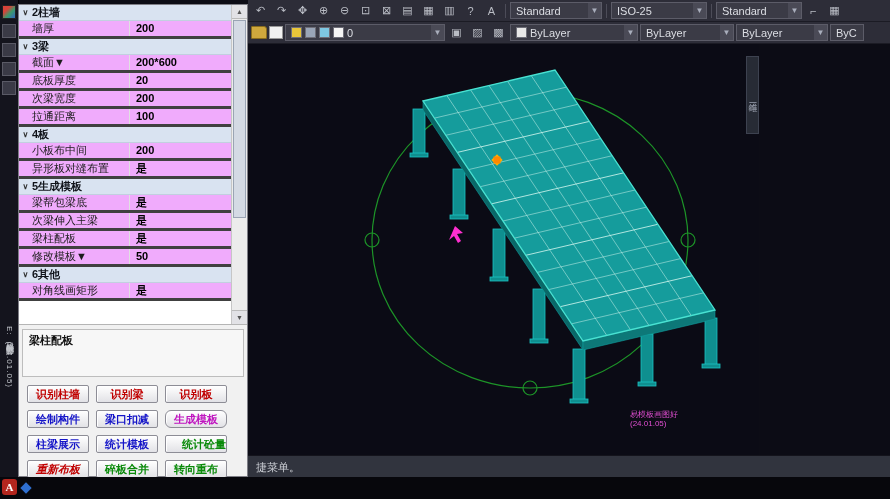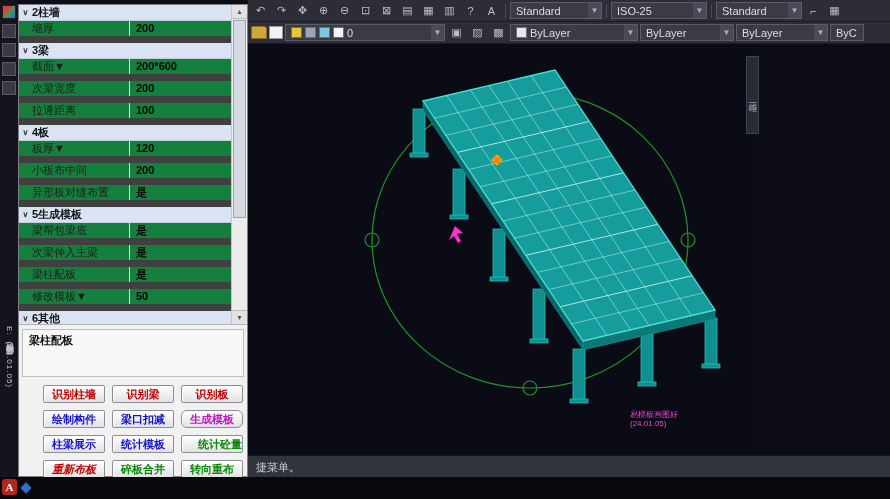--- a/index.html
+++ b/index.html
@@ -9,33 +9,33 @@
   
   #left-strip{position:absolute;left:0;top:0;width:18px;height:499px;background:#14141d;border-right:1px solid #000;}
   .stool{width:12px;height:12px;margin:5px auto 0;background:#3a3a46;border:1px solid #5a5a66;}
   .stool.app{background:linear-gradient(135deg,#d8433a 30%,#3a9a6b 60%,#3566c4);border-color:#222;}
   .vtext{position:absolute;left:3px;top:326px;writing-mode:vertical-rl;font-size:8px;color:#c5c8ce;letter-spacing:1px;}
 
   
   #palette{position:absolute;left:18px;top:4px;width:230px;height:473px;background:#f1f1f1;
            border:1px solid #7e7e86;box-sizing:border-box;font-size:11px;}
   #prop-grid{position:relative;height:319px;background:#fff;border-bottom:1px solid #b5b5b5;overflow:hidden;}
-  .prow{display:flex;align-items:center;width:212px;height:15px;line-height:15px;border-bottom:7px solid #404040;background:#15803d;}
+  .prow{display:flex;align-items:center;width:212px;height:15px;line-height:15px;border-bottom:3px solid #404040;background:#f0abfc;}
   .prow.cat{background:#d9e3f1;border-bottom:1px solid #c2cfe0;font-weight:bold;}
   .chev{width:13px;text-align:center;font-size:8px;color:#333;}
   .clabel{color:#10131a;}
   .pname{padding-left:13px;width:97px;color:#1c1c1c;white-space:nowrap;overflow:hidden;}
   .pval{border-left:1px solid #e0e0e0;padding-left:6px;flex:1;font-weight:bold;color:#000;white-space:nowrap;overflow:hidden;}
   .sb{position:absolute;right:0;top:0;width:15px;height:100%;background:#ececec;border-left:1px solid #c6c6c6;}
   .sb-btn{height:13px;line-height:13px;text-align:center;font-size:7px;color:#555;background:#e2e2e6;border-bottom:1px solid #bbb;}
   .sb-btn.bot{position:absolute;bottom:0;width:100%;border-top:1px solid #bbb;border-bottom:none;}
   .sb-thumb{position:absolute;left:1px;right:1px;top:15px;height:196px;background:#d4dae4;border:1px solid #9aa4b4;}
   #desc-box{margin:4px 3px 0;height:48px;background:#f7f7f7;border:1px solid #bdbdbd;padding:3px 6px;box-sizing:border-box;}
   #desc-title{font-weight:bold;color:#111;}
-  #btn-grid{margin-top:8px;padding-left:8px;display:grid;grid-template-columns:repeat(3,62px);column-gap:7px;row-gap:7px;margin-left:16px;}
+  #btn-grid{margin-top:8px;padding-left:8px;display:grid;grid-template-columns:repeat(3,62px);column-gap:7px;row-gap:7px;}
   .pbtn{width:62px;height:18px;padding:0;font-family:"Liberation Sans",sans-serif;font-size:11px;font-weight:bold;
         background:linear-gradient(#ffffff,#e2e2e6);border:1px solid #8d8d96;border-radius:2px;
         box-shadow:inset 1px 1px 0 #fff;cursor:default;}
 
   
   #topbars{position:absolute;left:248px;top:0;width:642px;height:44px;background:#2d2d38;}
   .tbrow{position:absolute;left:0;width:642px;height:22px;display:flex;align-items:center;gap:2px;
          padding:0 3px;box-sizing:border-box;background:#2d2d38;border-bottom:1px solid #1b1b24;overflow:hidden;}
   #tb1{top:0;} #tb2{top:22;}
   #tb2{top:22px;}
@@ -91,34 +91,34 @@
           </div>
           <div class="prow cat">
             <span class="chev">∨</span>
             <span class="clabel">3梁</span>
           </div>
           <div class="prow">
             <span class="pname">截面▼</span>
             <span class="pval">200*600</span>
           </div>
           <div class="prow">
+            <span class="pname">底板厚度</span>
+            <span class="pval">20</span>
+          </div>
+          <div class="prow">
             <span class="pname">次梁宽度</span>
             <span class="pval">200</span>
           </div>
           <div class="prow">
             <span class="pname">拉通距离</span>
             <span class="pval">100</span>
           </div>
           <div class="prow cat">
             <span class="chev">∨</span>
             <span class="clabel">4板</span>
-          </div>
-          <div class="prow">
-            <span class="pname">板厚▼</span>
-            <span class="pval">120</span>
           </div>
           <div class="prow">
             <span class="pname">小板布中间</span>
             <span class="pval">200</span>
           </div>
           <div class="prow">
             <span class="pname">异形板对缝布置</span>
             <span class="pval">是</span>
           </div>
           <div class="prow cat">

